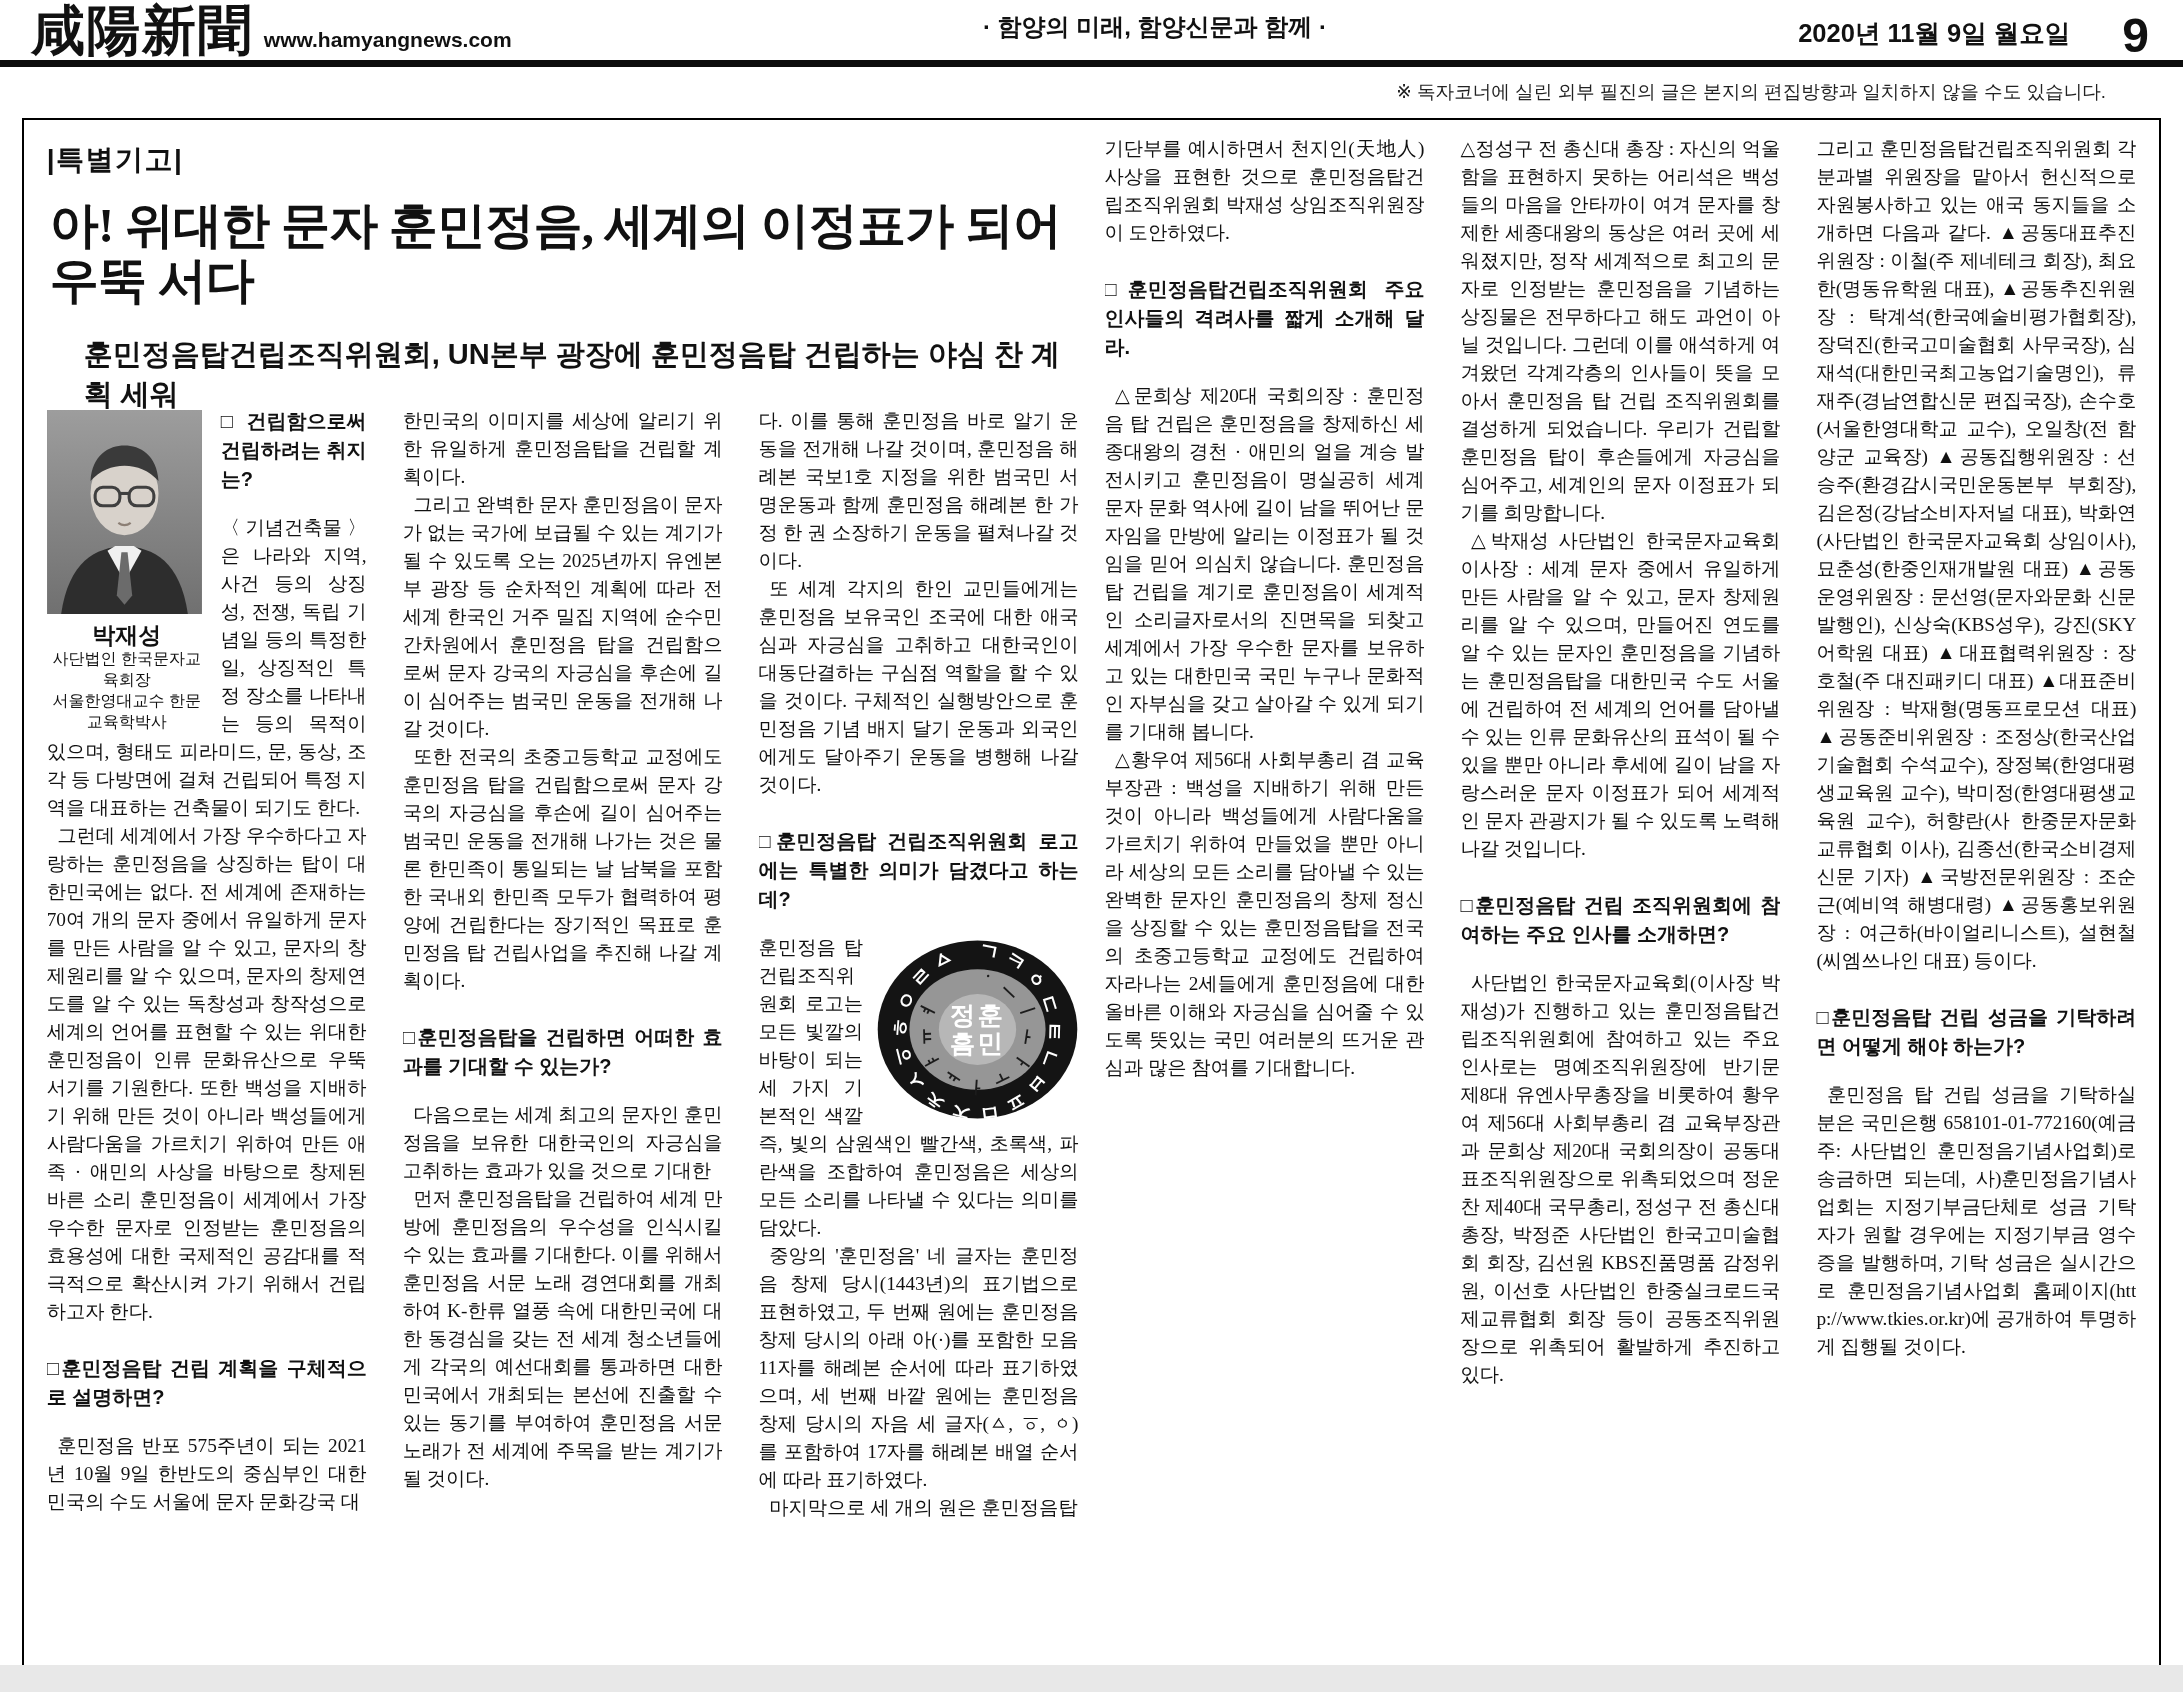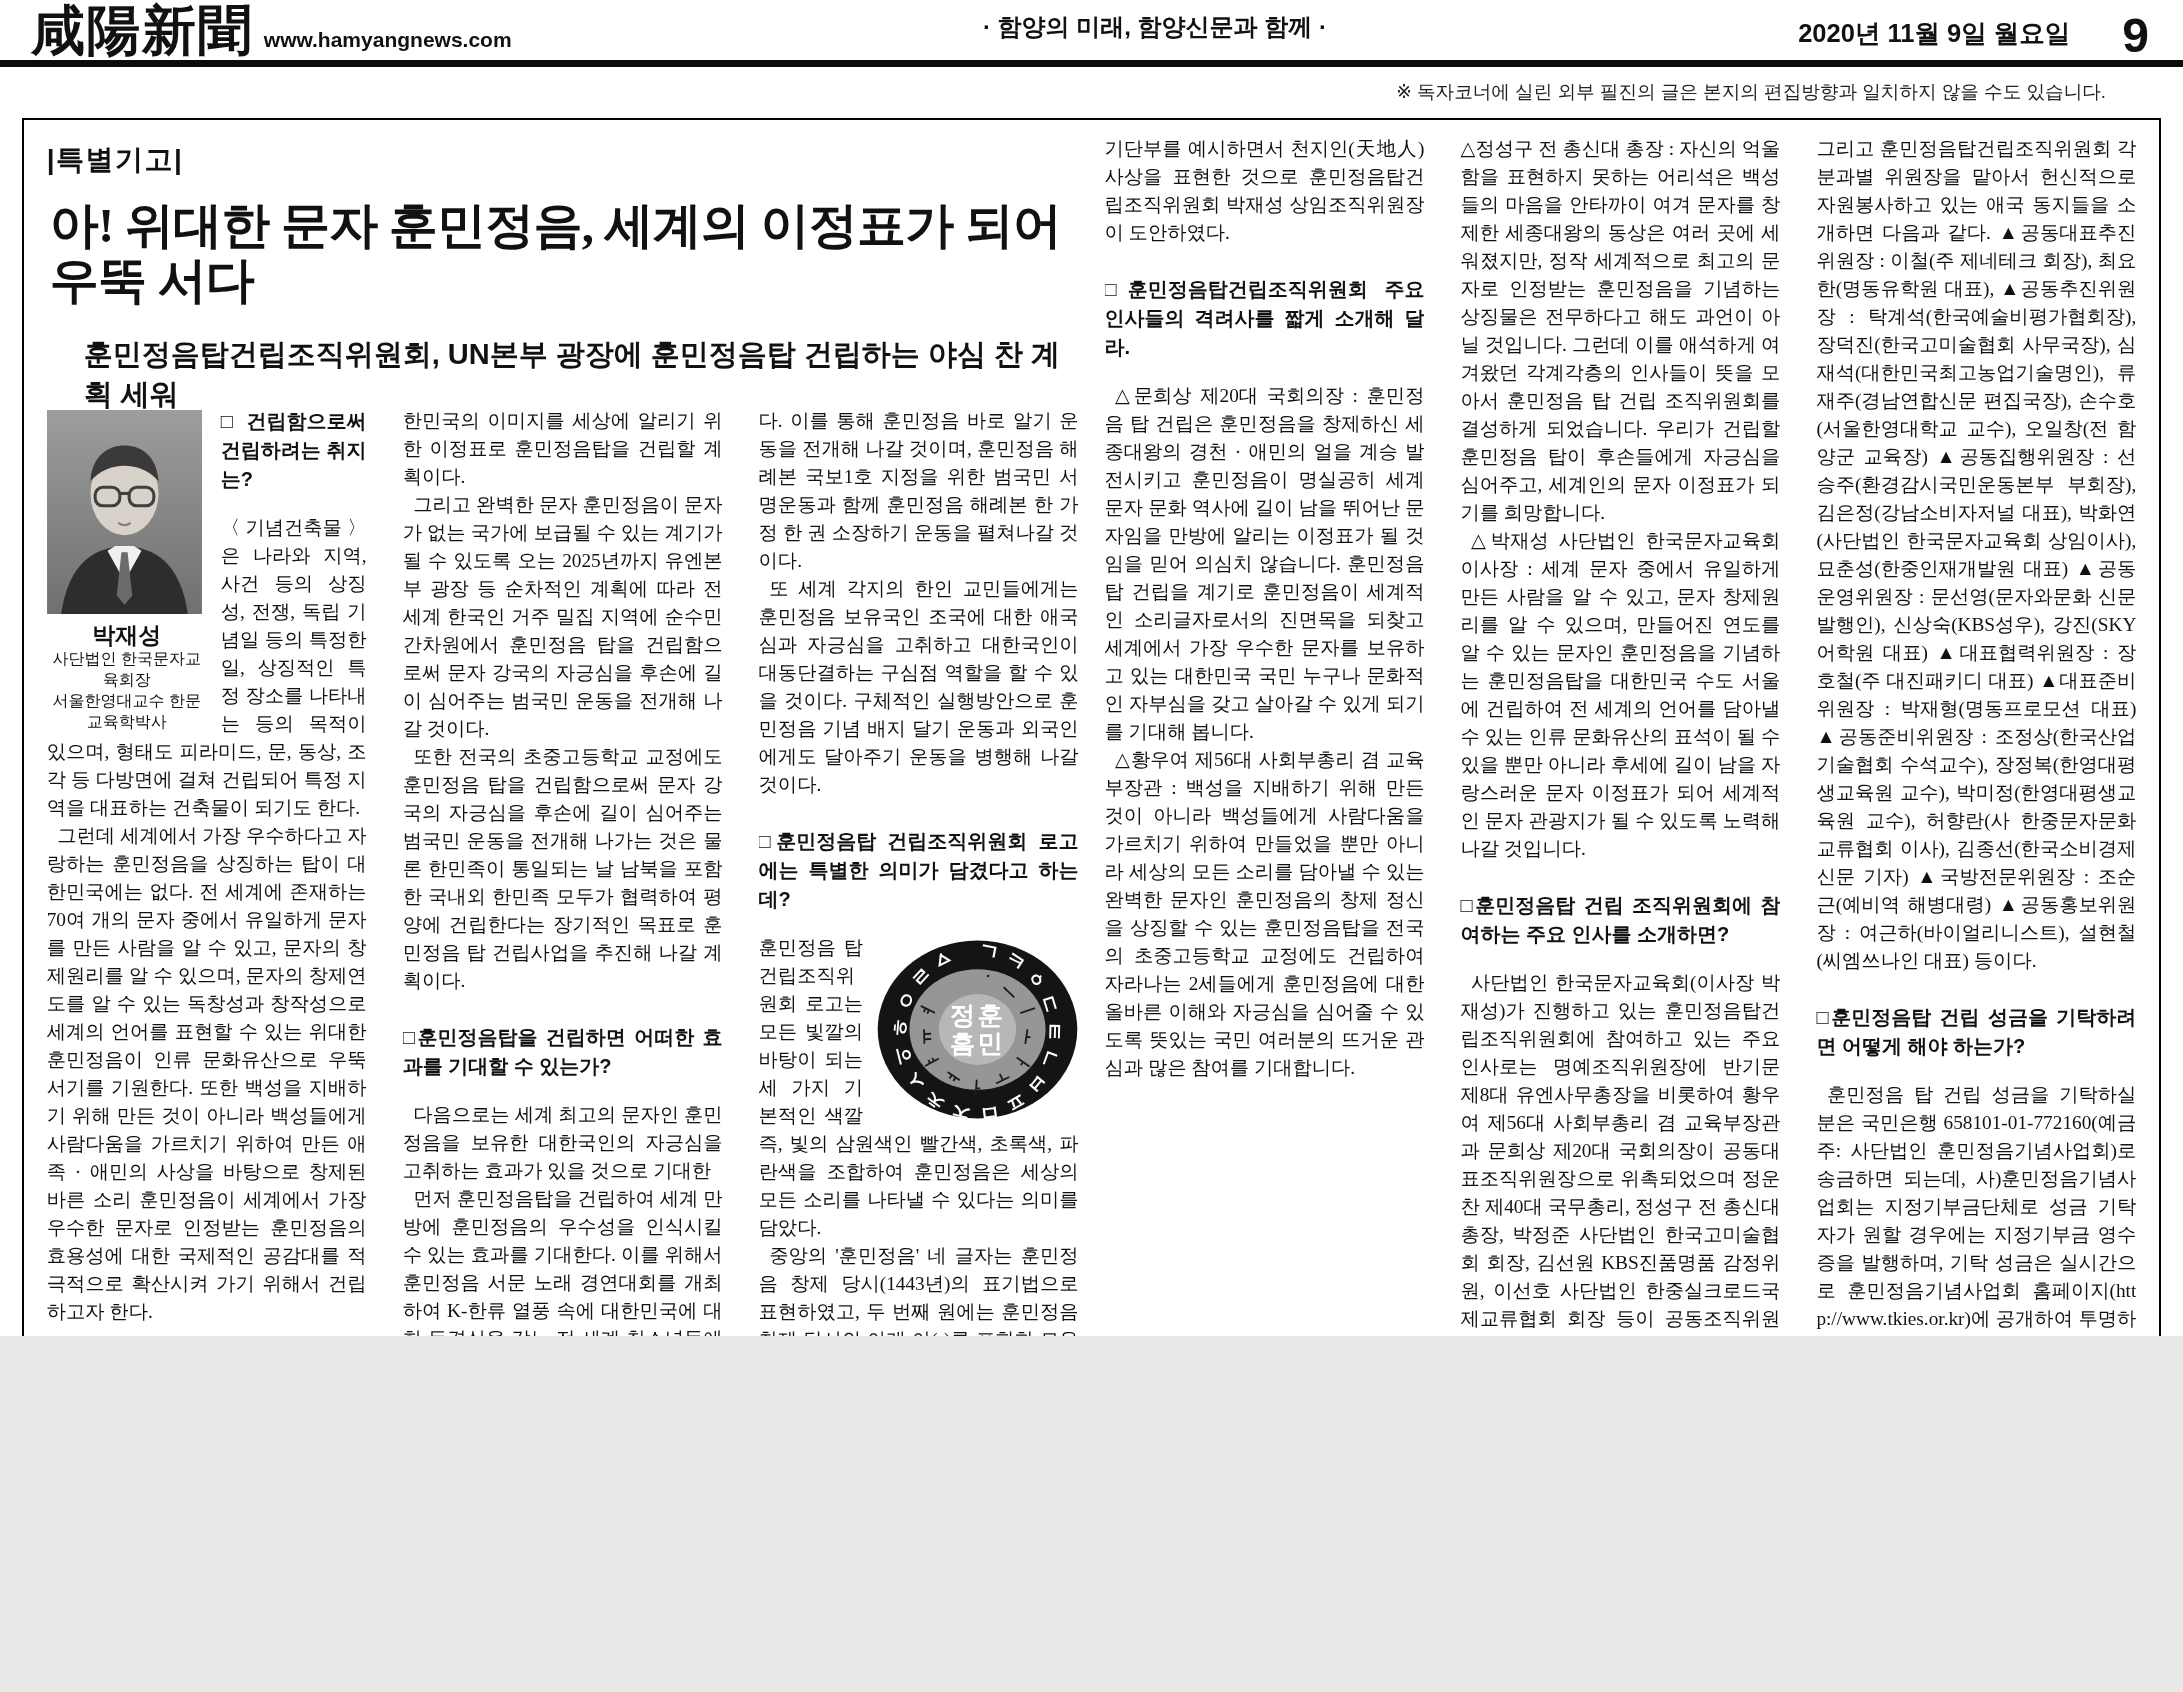--- a/index.html
+++ b/index.html
@@ -1,16 +1,16 @@
 <!DOCTYPE html>
 <html style="font-size:12.4px"><head>
 <meta charset="utf-8">
 <style>
   html,body{margin:0;padding:0;background:#e8e8e8;}
-  .page{width:2183px;height:1336px;background:#ffffff;position:relative;overflow:hidden;
+  .page{width:2183px;height:1665px;background:#ffffff;position:relative;overflow:hidden;
         font-family:"Liberation Serif","DejaVu Serif",serif;color:#111;}
   
   .header{display:flex;align-items:flex-end;height:67px;box-sizing:border-box;
           padding:4.6px 34px 3.1px 31px;border-bottom:7px solid #0c0c0c;}
   .masthead-group{display:flex;align-items:flex-end;gap:10.8px;}
   .masthead-hanja{font-size:54px;font-weight:900;line-height:0.95;letter-spacing:1.5px;
                   font-family:"Liberation Serif","DejaVu Serif",serif;}
   .masthead-url{font-size:21px;font-weight:600;padding-bottom:4.6px;
                 font-family:"Liberation Sans","DejaVu Sans",sans-serif;}
   .slogan{flex:1;text-align:center;font-size:24px;font-weight:700;padding-bottom:14px;
@@ -112,21 +112,21 @@
                 <div class="caption-line">서울한영대교수 한문교육학박사</div>
               </figcaption>
             </figure>
           <p class="qhead">□건립함으로써 건립하려는 취지는?</p>
               <p class="para noindent">〈기념건축물〉은 나라와 지역, 사건 등의 상징성, 전쟁, 독립 기념일 등의 특정한 일, 상징적인 특정 장소를 나타내는 등의 목적이 있으며, 형태도 피라미드, 문, 동상, 조각 등 다방면에 걸쳐 건립되어 특정 지역을 대표하는 건축물이 되기도 한다.</p>
               <p class="para">그런데 세계에서 가장 우수하다고 자랑하는 훈민정음을 상징하는 탑이 대한민국에는 없다. 전 세계에 존재하는 70여 개의 문자 중에서 유일하게 문자를 만든 사람을 알 수 있고, 문자의 창제원리를 알 수 있으며, 문자의 창제연도를 알 수 있는 독창성과 창작성으로 세계의 언어를 표현할 수 있는 위대한 훈민정음이 인류 문화유산으로 우뚝 서기를 기원한다. 또한 백성을 지배하기 위해 만든 것이 아니라 백성들에게 사람다움을 가르치기 위하여 만든 애족 · 애민의 사상을 바탕으로 창제된 바른 소리 훈민정음이 세계에서 가장 우수한 문자로 인정받는 훈민정음의 효용성에 대한 국제적인 공감대를 적극적으로 확산시켜 가기 위해서 건립하고자 한다.</p>
               <p class="qhead">□훈민정음탑 건립 계획을 구체적으로 설명하면?</p>
               <p class="para">훈민정음 반포 575주년이 되는 2021년 10월 9일 한반도의 중심부인 대한민국의 수도 서울에 문자 문화강국 대</p>
             </div>
           <div class="col">
-              <p class="para noindent">한민국의 이미지를 세상에 알리기 위한 이정표로 훈민정음탑을 건립할 계획이다.</p>
+              <p class="para noindent">한민국의 이미지를 세상에 알리기 위한 유일하게 훈민정음탑을 건립할 계획이다.</p>
               <p class="para">그리고 완벽한 문자 훈민정음이 문자가 없는 국가에 보급될 수 있는 계기가 될 수 있도록 오는 2025년까지 유엔본부 광장 등 순차적인 계획에 따라 전 세계 한국인 거주 밀집 지역에 순수민간차원에서 훈민정음 탑을 건립함으로써 문자 강국의 자긍심을 후손에 길이 심어주는 범국민 운동을 전개해 나갈 것이다.</p>
               <p class="para">또한 전국의 초중고등학교 교정에도 훈민정음 탑을 건립함으로써 문자 강국의 자긍심을 후손에 길이 심어주는 범국민 운동을 전개해 나가는 것은 물론 한민족이 통일되는 날 남북을 포함한 국내외 한민족 모두가 협력하여 평양에 건립한다는 장기적인 목표로 훈민정음 탑 건립사업을 추진해 나갈 계획이다.</p>
               <p class="qhead">□훈민정음탑을 건립하면 어떠한 효과를 기대할 수 있는가?</p>
               <p class="para">다음으로는 세계 최고의 문자인 훈민정음을 보유한 대한국인의 자긍심을 고취하는 효과가 있을 것으로 기대한</p>
               <p class="para">먼저 훈민정음탑을 건립하여 세계 만방에 훈민정음의 우수성을 인식시킬 수 있는 효과를 기대한다. 이를 위해서 훈민정음 서문 노래 경연대회를 개최하여 K-한류 열풍 속에 대한민국에 대한 동경심을 갖는 전 세계 청소년들에게 각국의 예선대회를 통과하면 대한민국에서 개최되는 본선에 진출할 수 있는 동기를 부여하여 훈민정음 서문 노래가 전 세계에 주목을 받는 계기가 될 것이다.</p>
             </div>
           <div class="col">
               <p class="para noindent">다. 이를 통해 훈민정음 바로 알기 운동을 전개해 나갈 것이며, 훈민정음 해례본 국보1호 지정을 위한 범국민 서명운동과 함께 훈민정음 해례본 한 가정 한 권 소장하기 운동을 펼쳐나갈 것이다.</p>
               <p class="para">또 세계 각지의 한인 교민들에게는 훈민정음 보유국인 조국에 대한 애국심과 자긍심을 고취하고 대한국인이 대동단결하는 구심점 역할을 할 수 있을 것이다. 구체적인 실행방안으로 훈민정음 기념 배지 달기 운동과 외국인에게도 달아주기 운동을 병행해 나갈 것이다.</p>
               <p class="qhead">□훈민정음탑 건립조직위원회 로고에는 특별한 의미가 담겼다고 하는데?</p>

